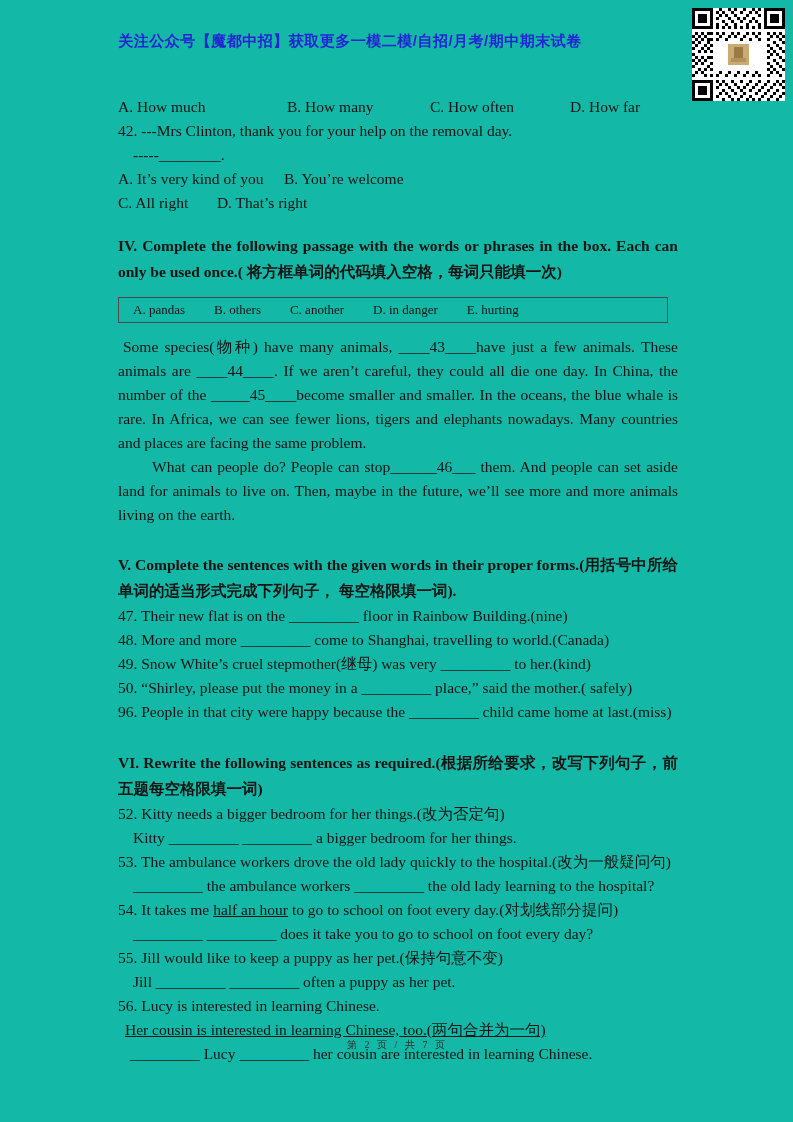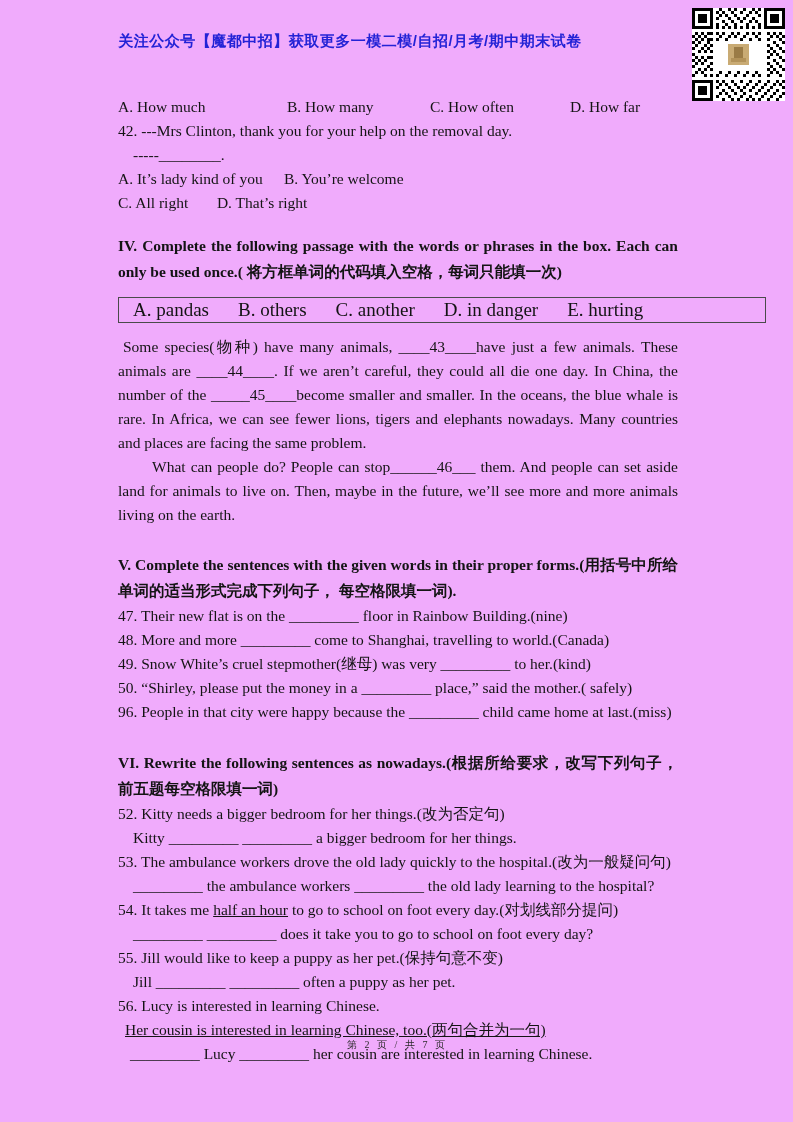--- a/index.html
+++ b/index.html
@@ -1,20 +1,20 @@
 <!DOCTYPE html>
 <html><head>
 <meta charset="utf-8">
 <style>
   html, body { margin: 0; padding: 0; background: #ffffff; }
   .page {
     position: relative;
     width: 793px;
     height: 1122px;
-    background: #f0abfc;
+    background: #14b8a6;
     font-family: "Liberation Serif", serif;
     font-size: 15.5px;
     color: #141414;
     overflow: hidden;
   }
   .promo {
     position: absolute;
     top: 32px;
     left: 0;
     width: 700px;
@@ -51,27 +51,27 @@
   .sec-title {
     font-weight: bold;
     line-height: 26px;
     text-align: justify;
     margin-top: 18px;
   }
   .sec-title-v { margin-top: 25px; }
   .sec-title-vi { margin-top: 26px; }
   .wordbox {
     box-sizing: border-box;
-    width: 648px;
+    width: 550px;
     border: 1px solid #4a4a4a;
     margin-top: 12px;
     padding: 1px 8px 2px 14px;
     display: flex;
     gap: 29px;
-    font-size: 19px;
+    font-size: 13px;
     line-height: 21px;
     align-items: center;
   }
   .para {
     margin-top: 12px;
     text-align: justify;
     text-indent: 5px;
   }
   .para2 {
     margin-top: 0;
@@ -133,21 +133,21 @@
     <div class="line optrow41">
       <span class="c0">A. How much</span>
       <span class="c1">B. How many</span>
       <span class="c2">C. How often</span>
       <span class="c3">D. How far</span>
     </div>
 
     <div class="line">42. ---Mrs Clinton, thank you for your help on the removal day.</div>
     <div class="line reply">-----________.</div>
     <div class="line optrow42a">
-      <span class="c0">A. It’s lady kind of you</span>
+      <span class="c0">A. It’s very kind of you</span>
       <span>B. You’re welcome</span>
     </div>
     <div class="line optrow42b">
       <span class="c0">C. All right</span>
       <span>D. That’s right</span>
     </div>
 
     <div class="sec-title">IV. Complete the following passage with the words or phrases in the box. Each can only be used once.( 将方框单词的代码填入空格，每词只能填一次)</div>
 
     <div class="wordbox">
@@ -161,21 +161,21 @@
     <div class="para">Some species(物种) have many animals, ____43____have just a few animals. These animals are ____44____. If we aren’t careful, they could all die one day. In China, the number of the _____45____become smaller and smaller. In the oceans, the blue whale is rare. In Africa, we can see fewer lions, tigers and elephants nowadays. Many countries and places are facing the same problem.</div>
     <div class="para2">What can people do? People can stop______46___ them. And people can set aside land for animals to live on. Then, maybe in the future, we’ll see more and more animals living on the earth.</div>
 
     <div class="sec-title sec-title-v">V. Complete the sentences with the given words in their proper forms.(用括号中所给单词的适当形式完成下列句子， 每空格限填一词).</div>
     <div class="line">47. Their new flat is on the _________ floor in Rainbow Building.(nine)</div>
     <div class="line">48. More and more _________ come to Shanghai, travelling to world.(Canada)</div>
     <div class="line">49. Snow White’s cruel stepmother(继母) was very _________ to her.(kind)</div>
     <div class="line">50. “Shirley, please put the money in a _________ place,” said the mother.( safely)</div>
     <div class="line">96. People in that city were happy because the _________ child came home at last.(miss)</div>
 
-    <div class="sec-title sec-title-vi">VI. Rewrite the following sentences as nowadays.(根据所给要求，改写下列句子，前五题每空格限填一词)</div>
+    <div class="sec-title sec-title-vi">VI. Rewrite the following sentences as required.(根据所给要求，改写下列句子，前五题每空格限填一词)</div>
 
     <div class="line">52. Kitty needs a bigger bedroom for her things.(改为否定句)</div>
     <div class="line answer">Kitty _________ _________ a bigger bedroom for her things.</div>
 
     <div class="line">53. The ambulance workers drove the old lady quickly to the hospital.(改为一般疑问句)</div>
     <div class="line answer">_________ the ambulance workers _________ the old lady learning to the hospital?</div>
 
     <div class="line"><span>54. It takes me </span><span class="u">half an hour</span><span> to go to school on foot every day.(对划线部分提问)</span></div>
     <div class="line answer">_________ _________ does it take you to go to school on foot every day?</div>
 

